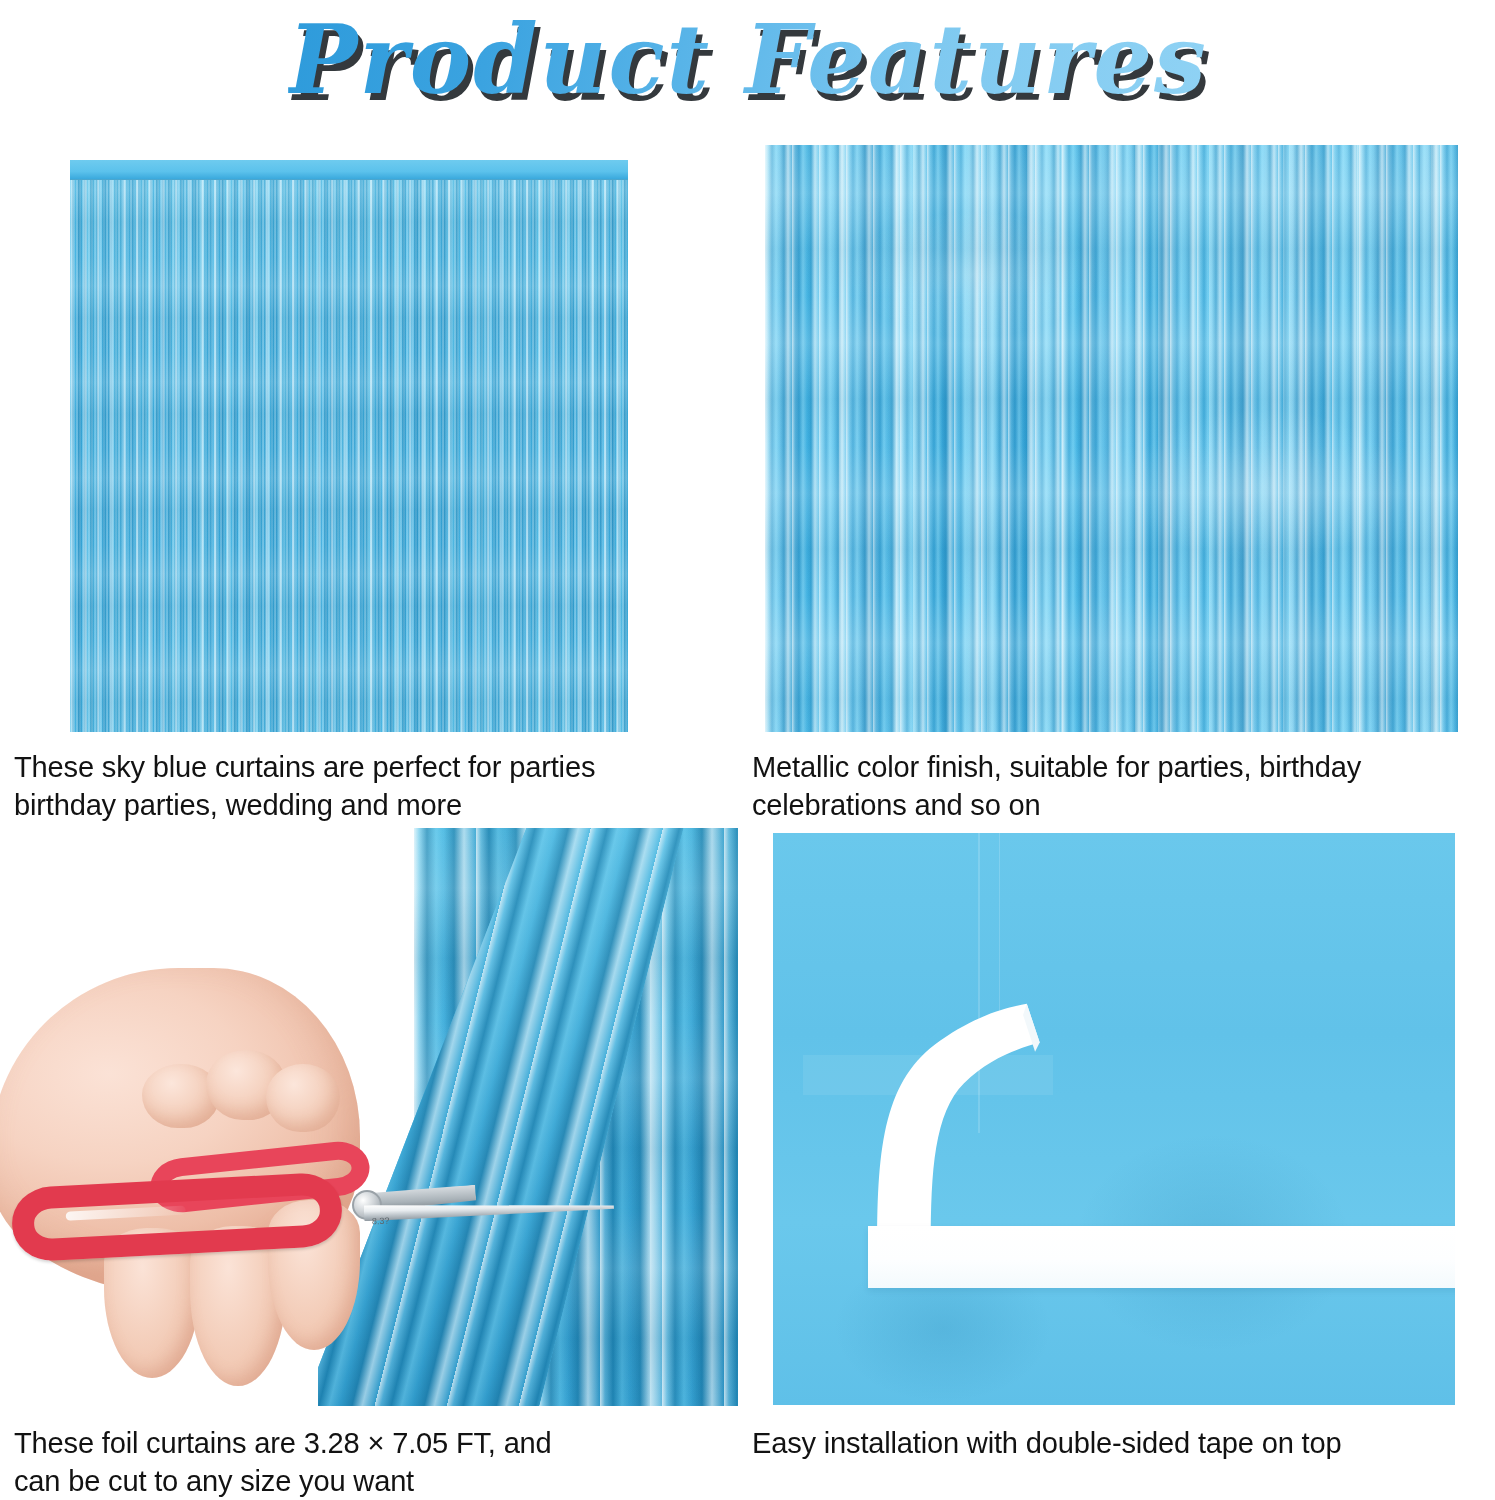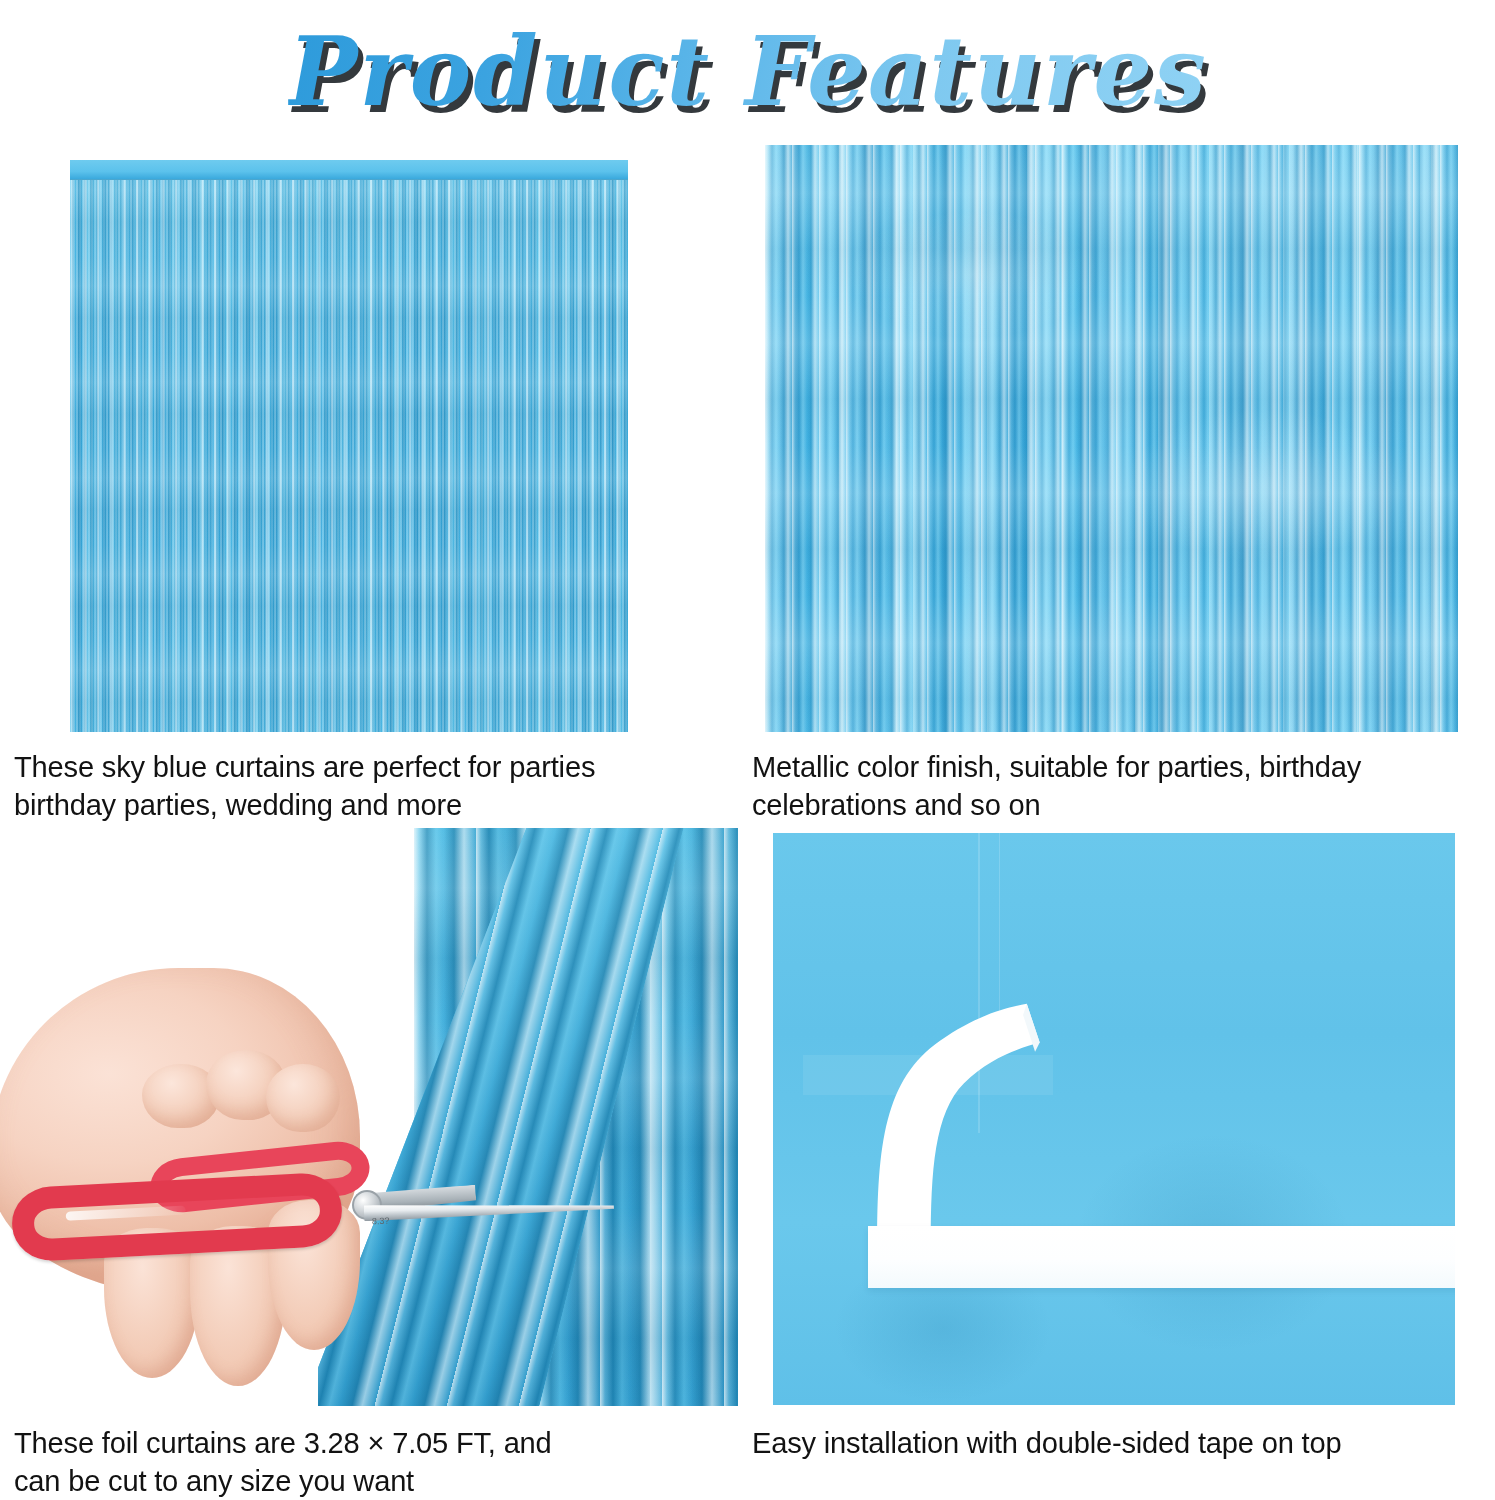--- a/index.html
+++ b/index.html
@@ -9,21 +9,21 @@
     height: 1500px;
     background: #ffffff;
     font-family: "Liberation Sans", sans-serif;
     overflow: hidden;
     position: relative;
   }
 
   
   .title-wrap {
     position: absolute;
-    left: 0; top: 12px;
+    left: 0; top: 0;
     width: 1495px;
     height: 120px;
     display: flex;
     align-items: center;
     justify-content: center;
   }
   .title-text {
     font-family: "DejaVu Serif", serif;
     font-weight: bold;
     font-style: italic;

